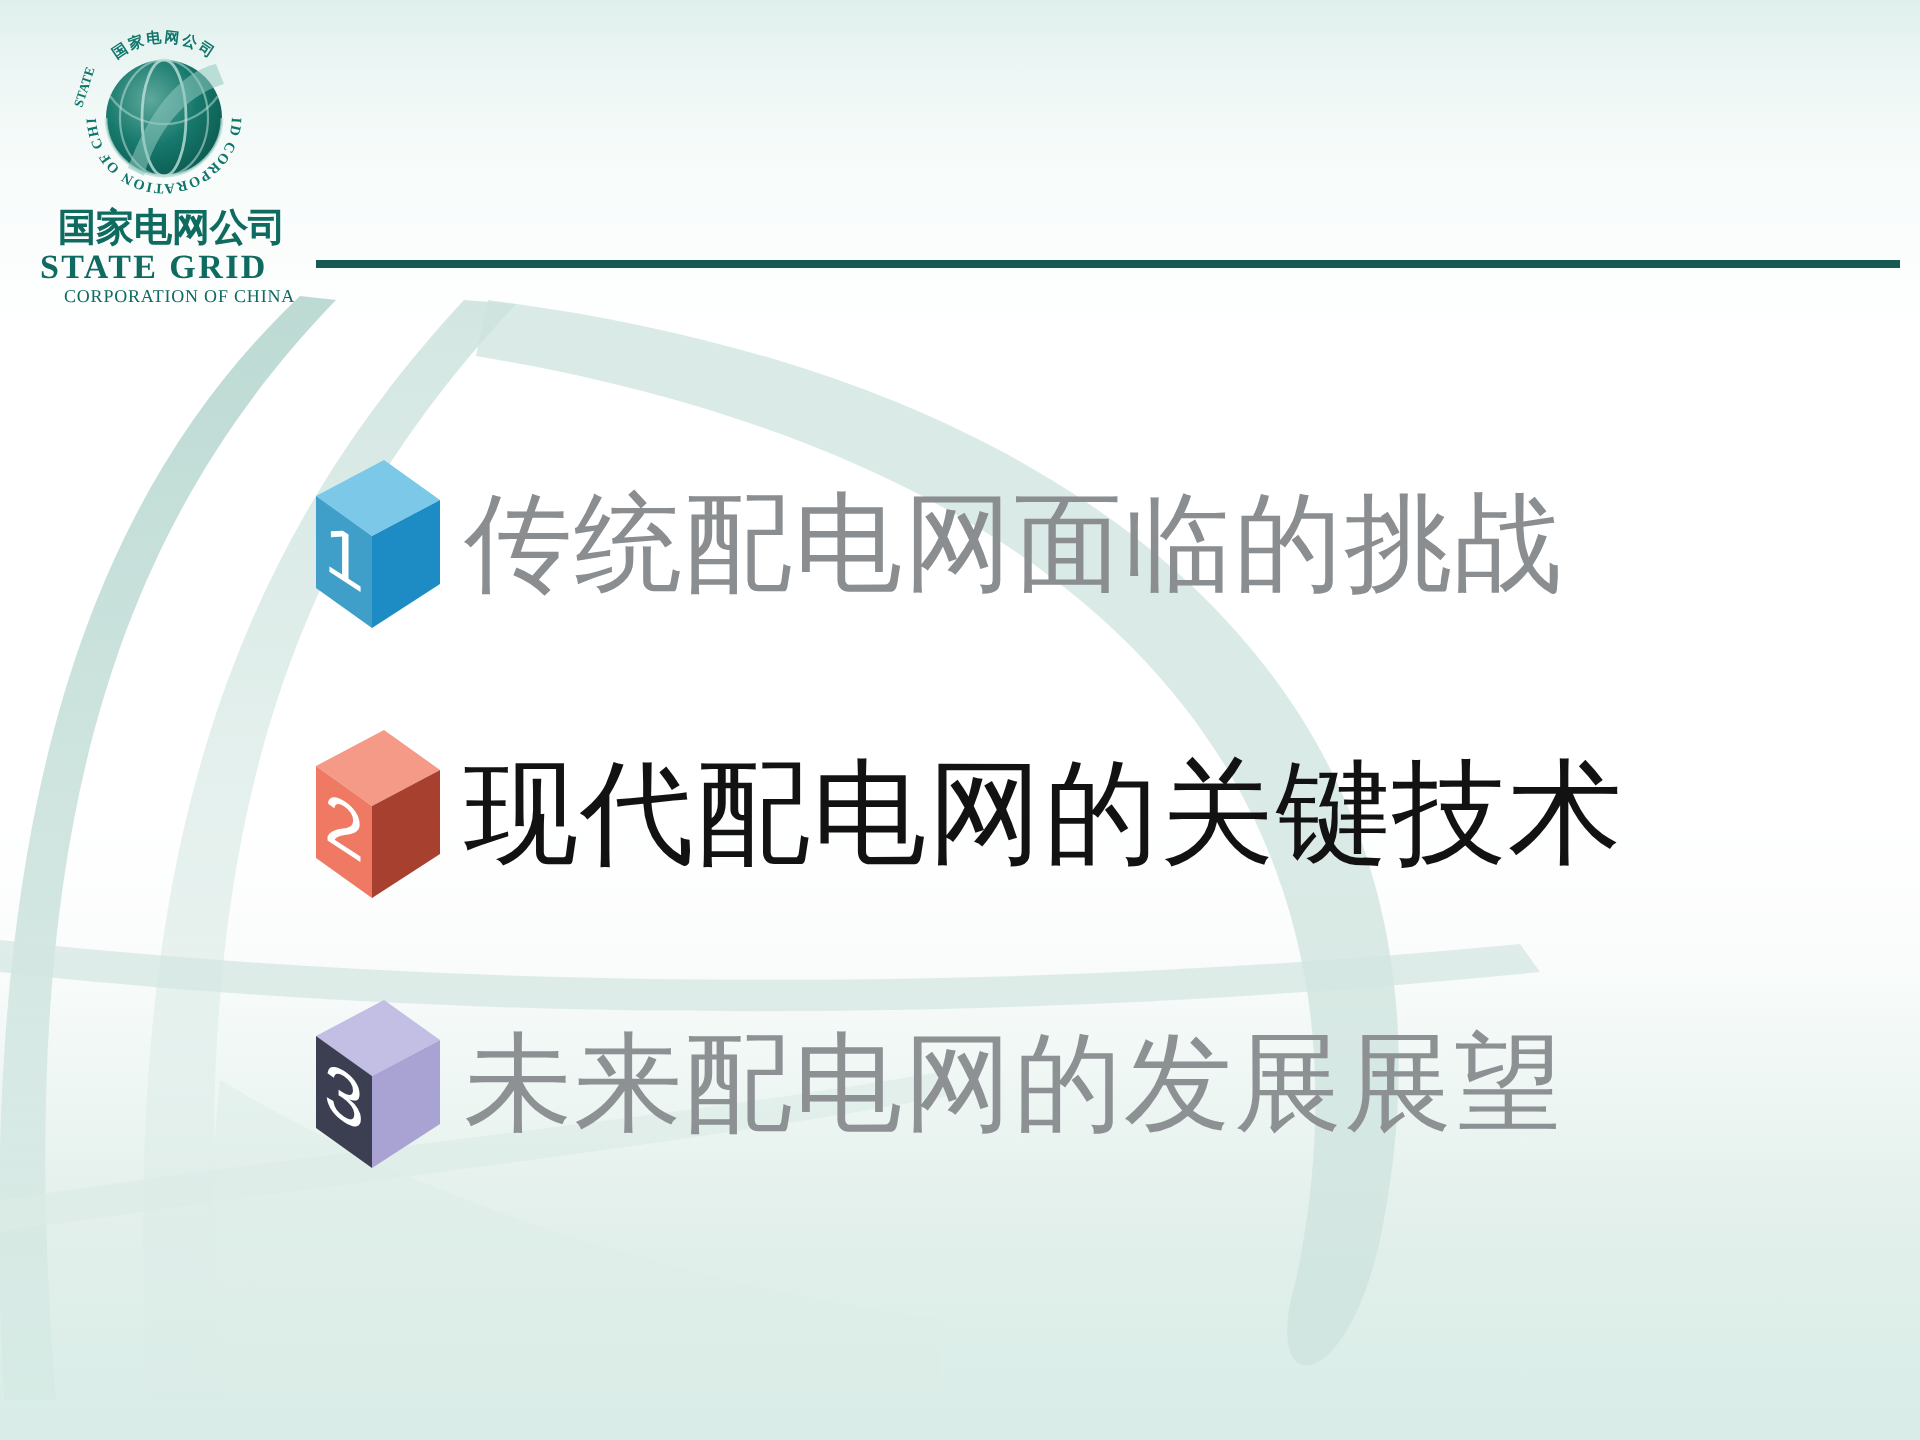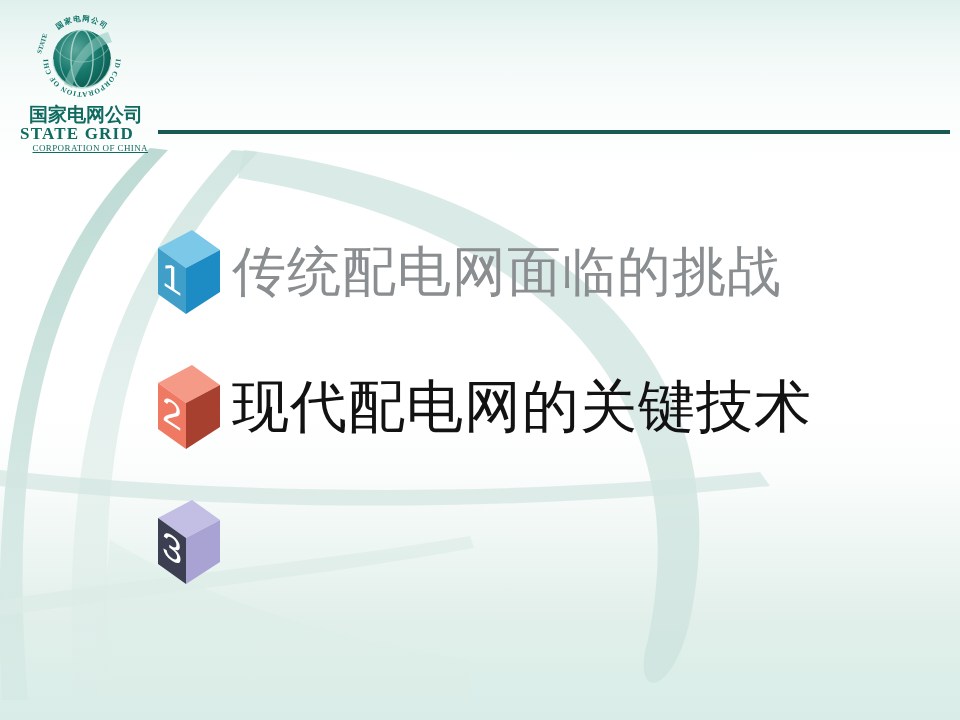--- a/index.html
+++ b/index.html
@@ -73,32 +73,31 @@
     font-family: "Liberation Serif", "DejaVu Serif", serif;
     font-size: 17px;
     font-weight: bold;
     letter-spacing: 1.2px;
     color: #0f6b60;
     line-height: 18px;
     white-space: nowrap;
   }
   .logo-en-sub {
     position: absolute;
-    left: 4px;
+    left: 20px;
     top: 135px;
     width: 132px;
-    text-align: right;
+    text-align: left;
     font-family: "Liberation Serif", "DejaVu Serif", serif;
     font-size: 9px;
     font-weight: normal;
     letter-spacing: 0.4px;
     color: #0f6b60;
     line-height: 10px;
     white-space: nowrap;
-    text-decoration: underline;
   }
 
   
   .header-rule {
     position: absolute;
     left: 158px;
     top: 130px;
     width: 792px;
     height: 4px;
     background: #185a53;
@@ -262,16 +261,17 @@
 
     <div class="agenda-item i2">
       <div class="cube">
         <svg width="76" height="92" viewBox="0 0 76 92" xmlns="http://www.w3.org/2000/svg">
           <polygon points="10,22 44,4 72,24 38,42" fill="#c3bee4"></polygon>
           <polygon points="10,22 38,42 38,88 10,68" fill="#3c3f52"></polygon>
           <polygon points="38,42 72,24 72,66 38,88" fill="#a9a3d4"></polygon>
           <text x="24" y="68" font-family="'Liberation Sans', sans-serif" font-size="36" font-weight="normal" fill="#ffffff" text-anchor="middle" transform="skewY(33) translate(0,-19)">3</text>
         </svg>
       </div>
+      <div class="agenda-label">未来配电网的发展展望</div>
     </div>
 
   </div>
 </div>
 
 </body></html>

